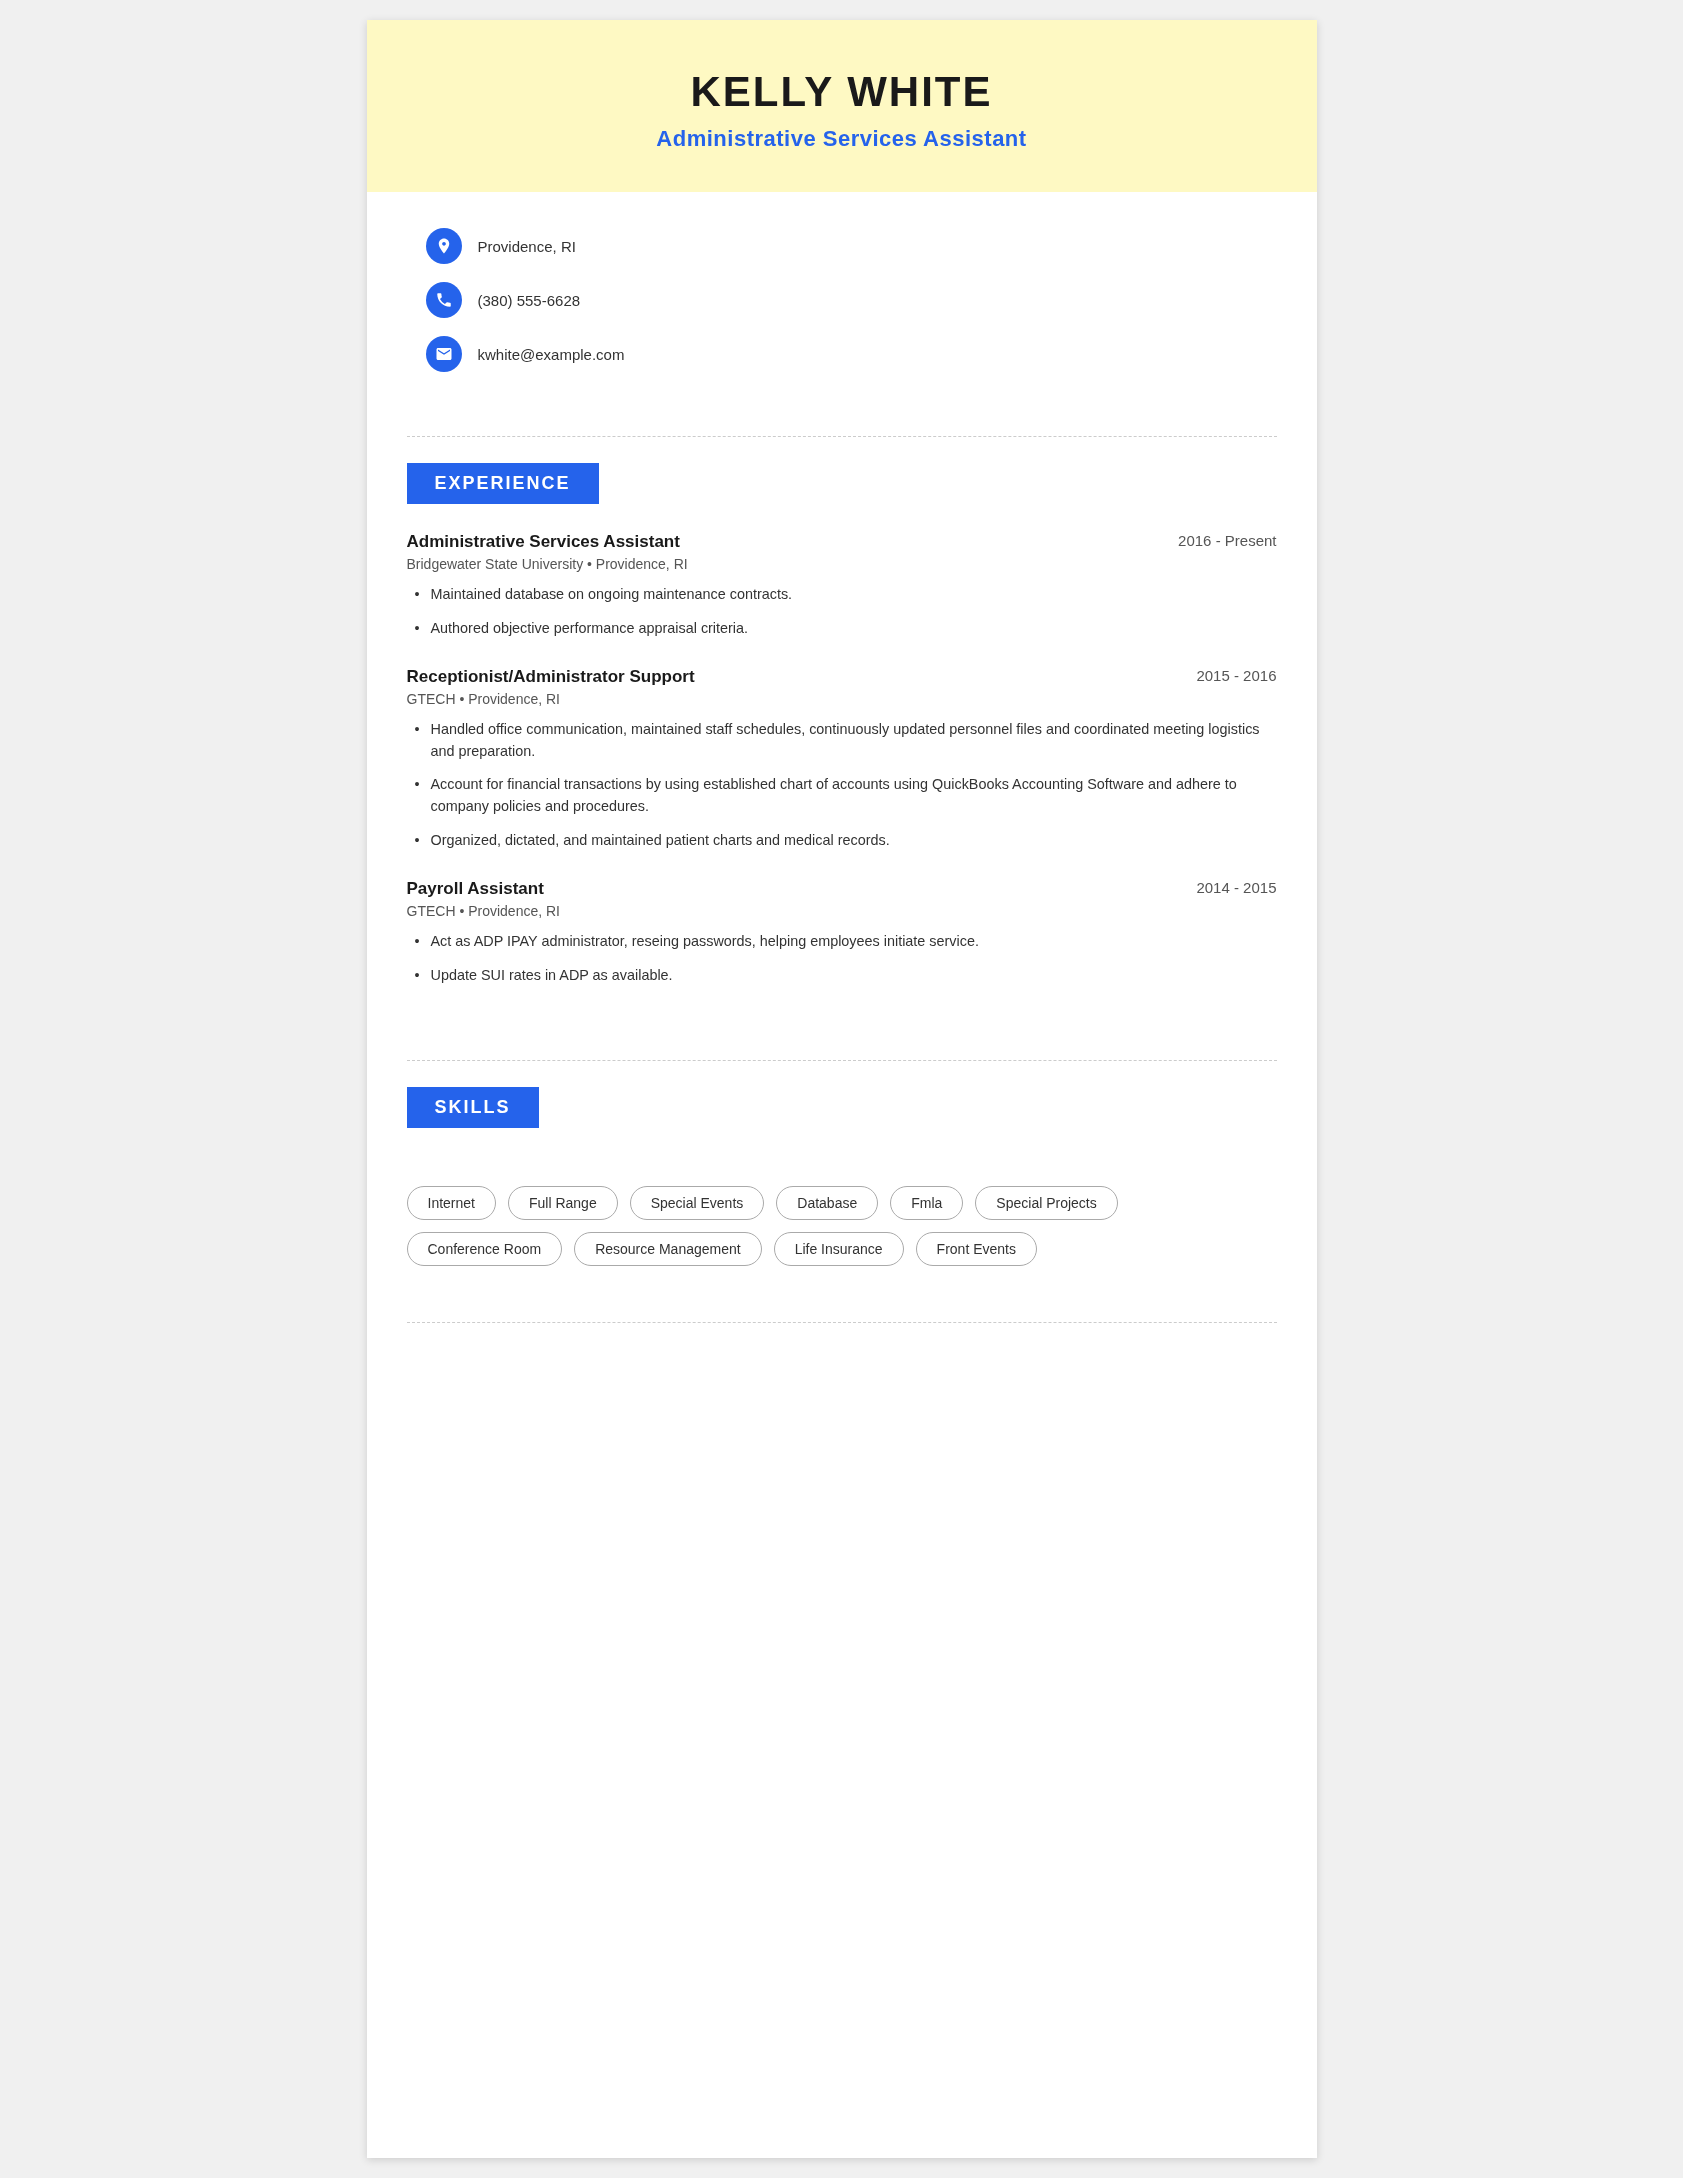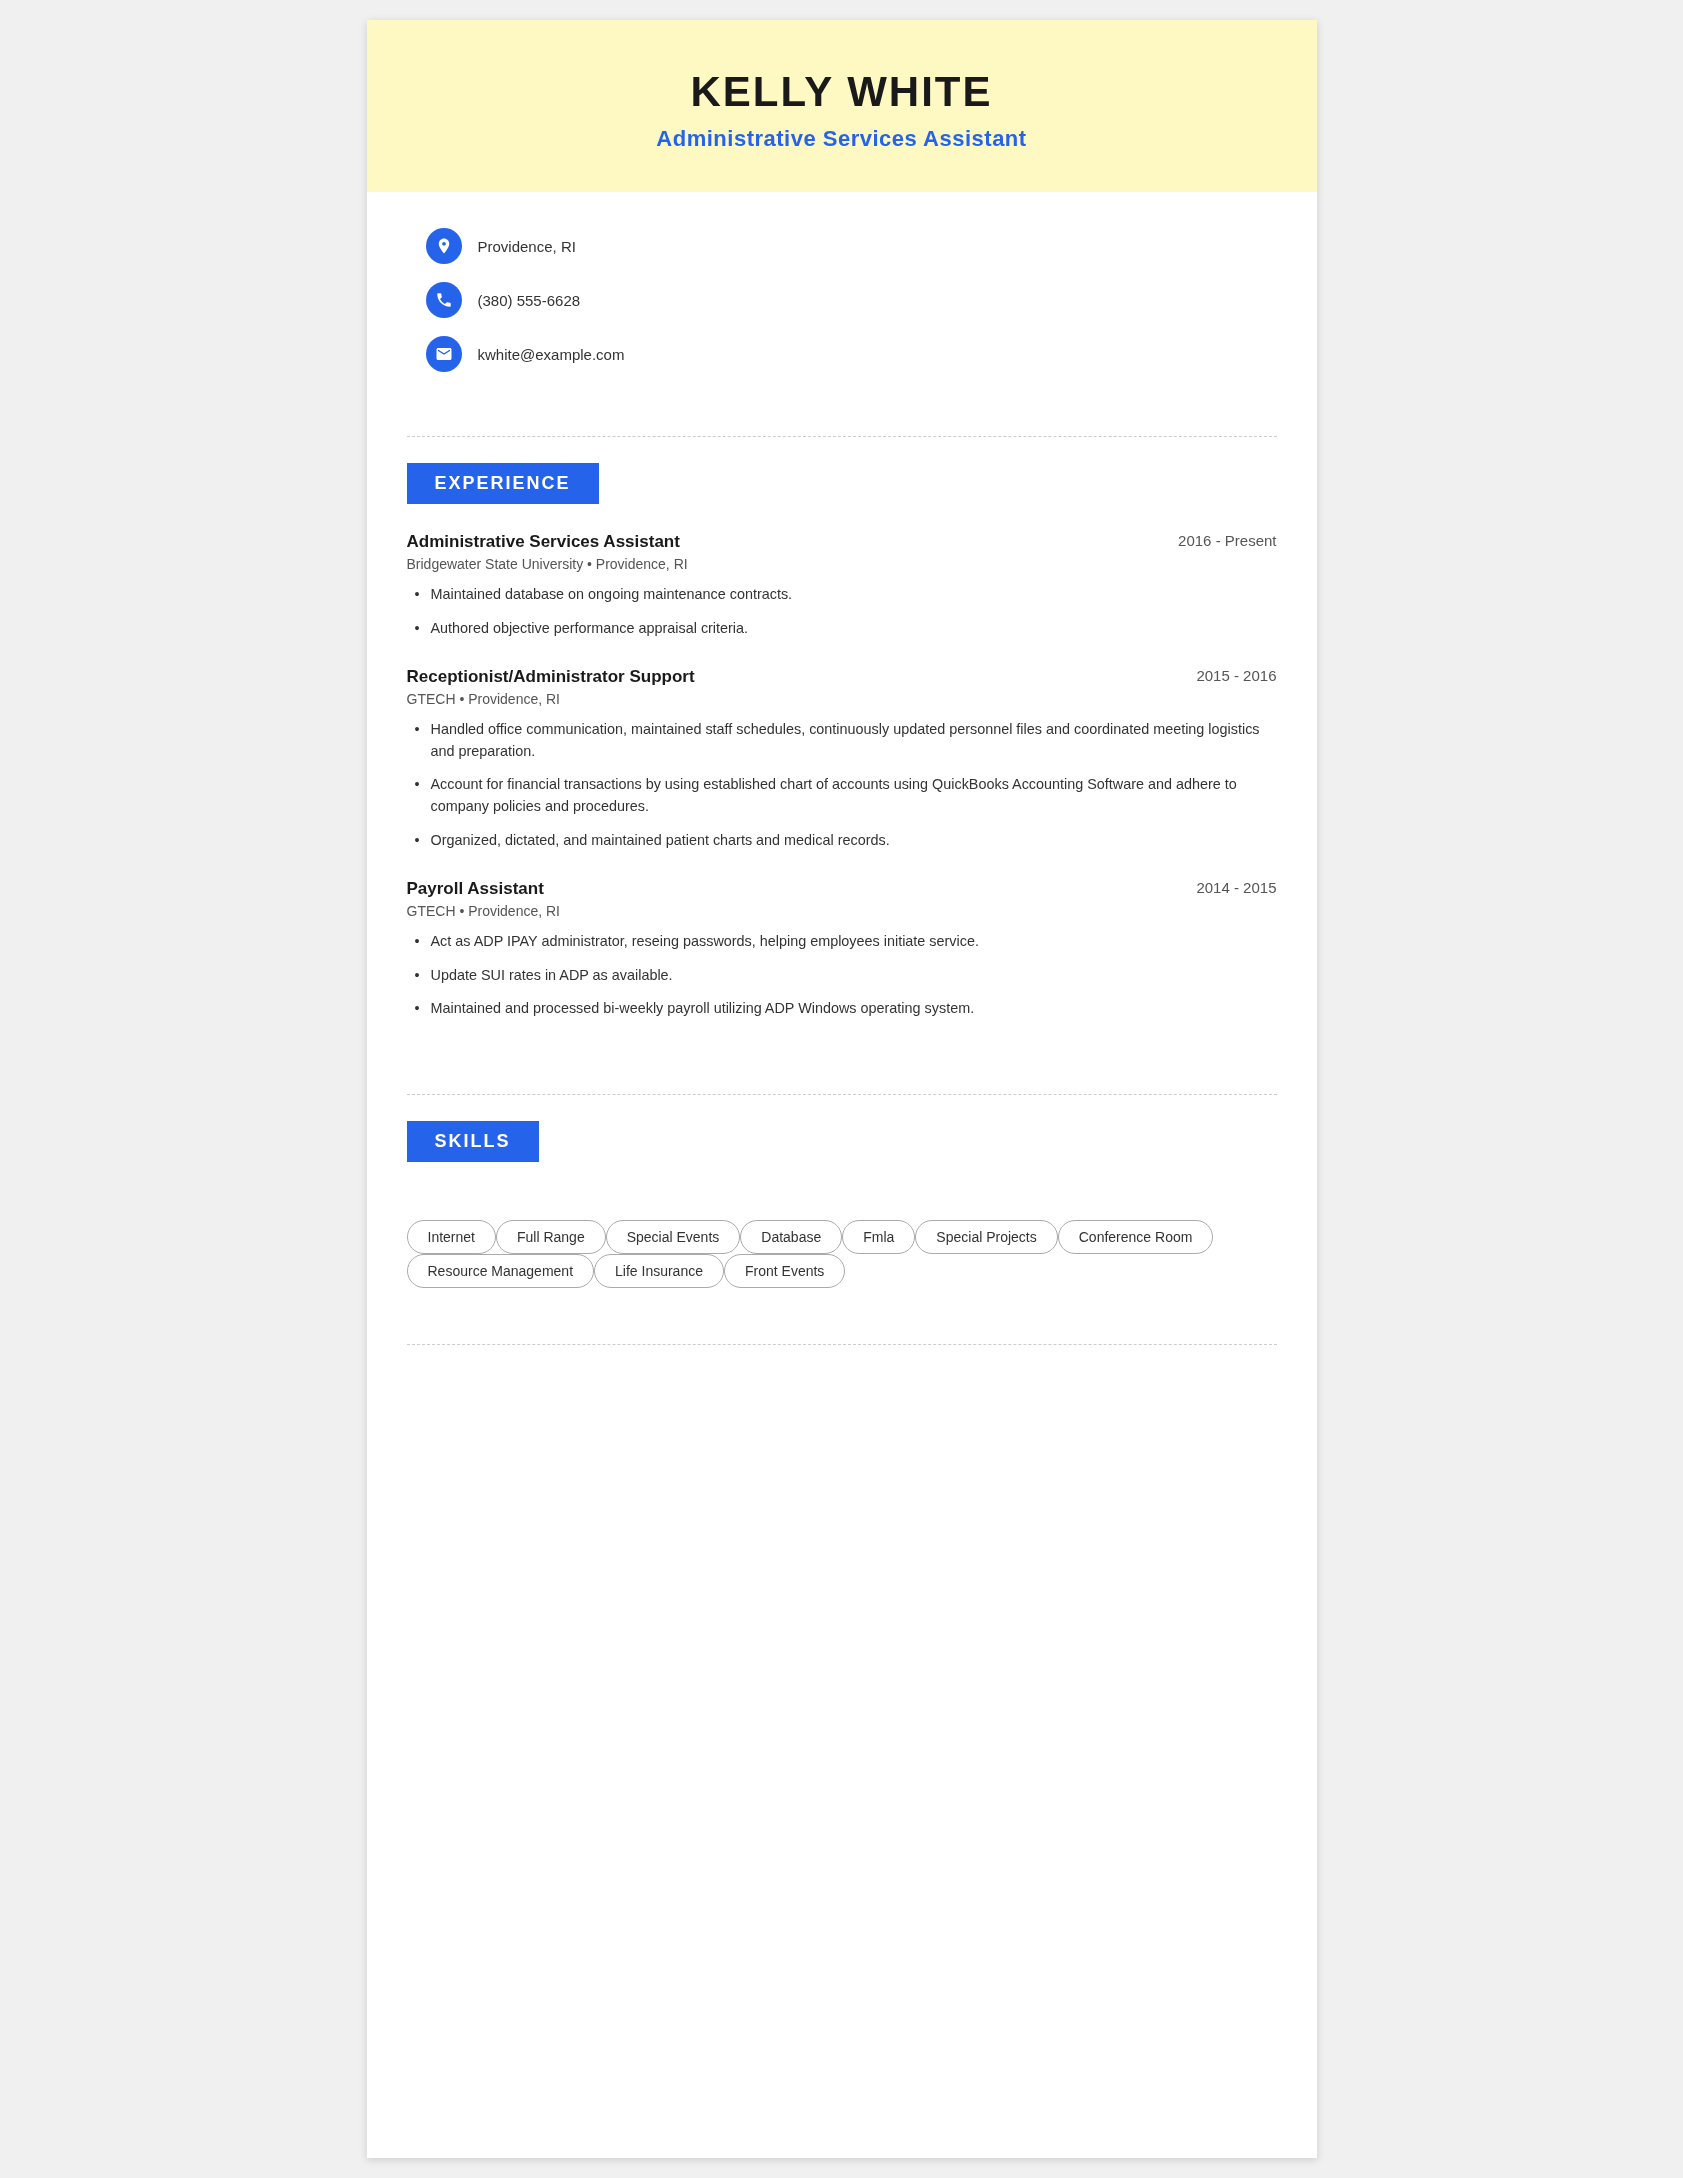--- a/index.html
+++ b/index.html
@@ -156,20 +156,21 @@
       position: absolute;
       left: 8px;
       top: 0;
       color: #333;
     }
 
     
     .skills-container {
       display: flex;
       flex-wrap: wrap;
+      gap: 12px;
       padding: 0 40px 40px;
     }
 
     .skill-tag {
       border: 1.5px solid #aaa;
       border-radius: 20px;
       padding: 8px 20px;
       font-size: 14px;
       color: #333;
       background: #fff;
@@ -253,21 +254,20 @@
       <div class="experience-header-row">
         <span class="job-title">Payroll Assistant</span>
         <span class="job-dates">2014 - 2015</span>
       </div>
       <div class="job-company">
         <span>GTECH</span> • <span>Providence, RI</span>
       </div>
       <ul class="job-bullets">
         <li>Act as ADP IPAY administrator, reseing passwords, helping employees initiate service.</li>
         <li>Update SUI rates in ADP as available.</li>
-        <li>Maintained and processed bi-weekly payroll utilizing ADP Windows operating system.</li>
       </ul>
     </div>
   </div>
 
   <hr class="divider">
 
   <div class="section">
     <div class="section-header">SKILLS</div>
   </div>
 

